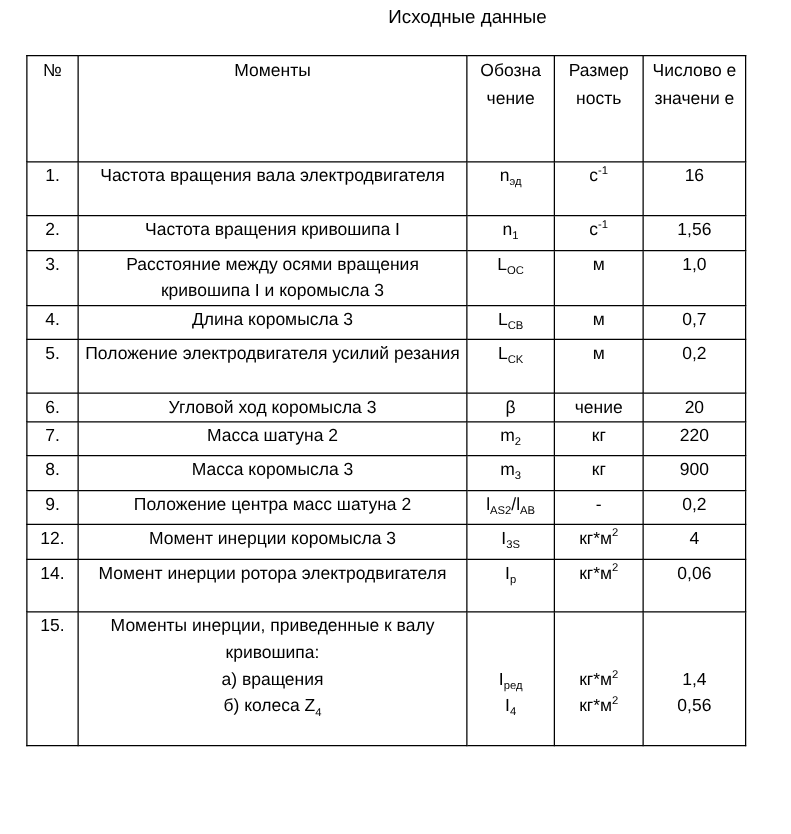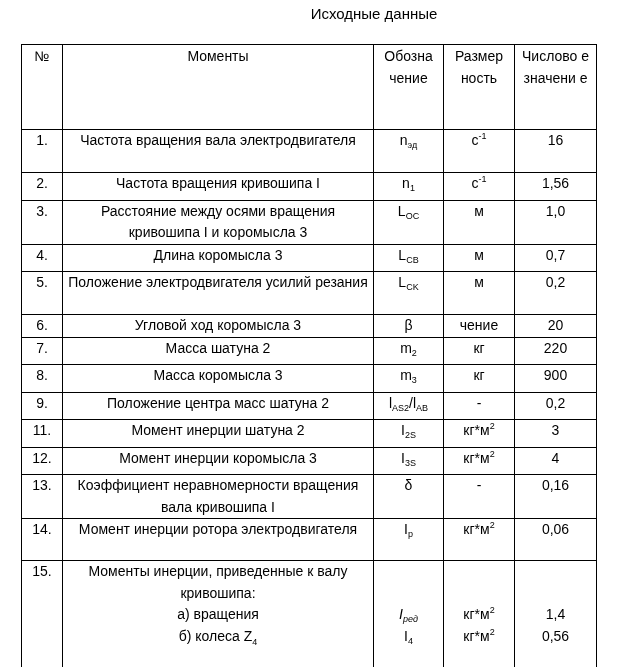--- a/index.html
+++ b/index.html
@@ -97,57 +97,43 @@
         <td class="unit"><span>кг</span></td>
         <td>900</td>
       </tr>
       <tr style="height: 22px;">
         <td>9.</td>
         <td>Положение центра масс шатуна 2</td>
         <td class="sym"><span>l</span><sub>AS2</sub><span>/l</span><sub>AB</sub></td>
         <td class="unit"><span>-</span></td>
         <td>0,2</td>
       </tr>
-      <tr style="height: 21px;">
-        <td>11.</td>
-        <td>Момент инерции шатуна 2</td>
-        <td class="sym"><span>I</span><sub>2S</sub></td>
-        <td class="unit"><span>кг*м</span><sup>2</sup></td>
-        <td>3</td>
-      </tr>
       <tr style="height: 22px; margin-top: 16px;">
         <td>12.</td>
         <td>Момент инерции коромысла 3</td>
         <td class="sym"><span>I</span><sub>3S</sub></td>
         <td class="unit"><span>кг*м</span><sup>2</sup></td>
         <td>4</td>
-      </tr>
-      <tr style="height: 43px;">
-        <td>13.</td>
-        <td>Коэффициент неравномерности вращения вала кривошипа I</td>
-        <td class="sym"><span>δ</span></td>
-        <td class="unit"><span>-</span></td>
-        <td>0,16</td>
       </tr>
       <tr style="height: 42px; margin-top: 23px;">
         <td>14.</td>
         <td>Момент инерции ротора электродвигателя</td>
         <td class="sym"><span>I</span><sub>р</sub></td>
         <td class="unit"><span>кг*м</span><sup>2</sup></td>
         <td>0,06</td>
       </tr>
       <tr style="height: 107px;">
         <td>15.</td>
         <td>
           <div>Моменты инерции, приведенные к валу кривошипа:</div>
           <div><span>а) вращения</span></div>
           <div><span>б) колеса Z</span><sub style="font-size: 9px;">4</sub></div>
         </td>
         <td class="sym" style="padding-top: 43px;">
-          <div style="height: 21.5px; font-style: italic;"><span>I</span><sub>ред</sub></div>
+          <div style="height: 21.5px;"><span>I</span><sub>ред</sub></div>
           <div style="height: 21.5px;"><span>I</span><sub>4</sub></div>
         </td>
         <td class="unit" style="padding-top: 43px;">
           <div style="height: 21.5px;"><span>кг*м</span><sup>2</sup></div>
           <div style="height: 21.5px;"><span>кг*м</span><sup>2</sup></div>
         </td>
         <td style="padding-top: 43px;">
           <div style="height: 21.5px;">1,4</div>
           <div style="height: 21.5px;">0,56</div>
         </td>

